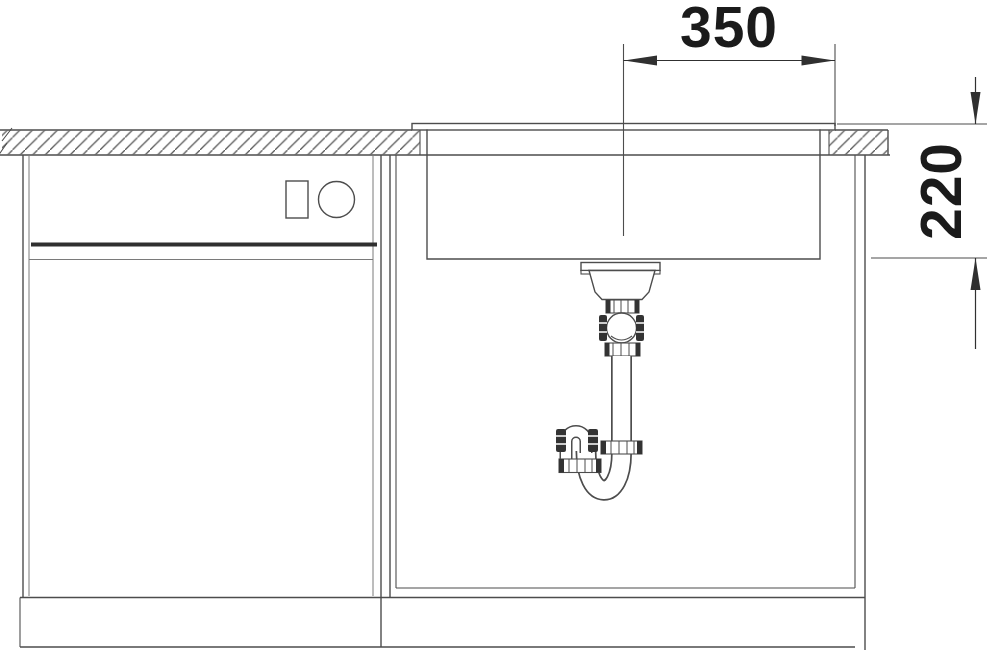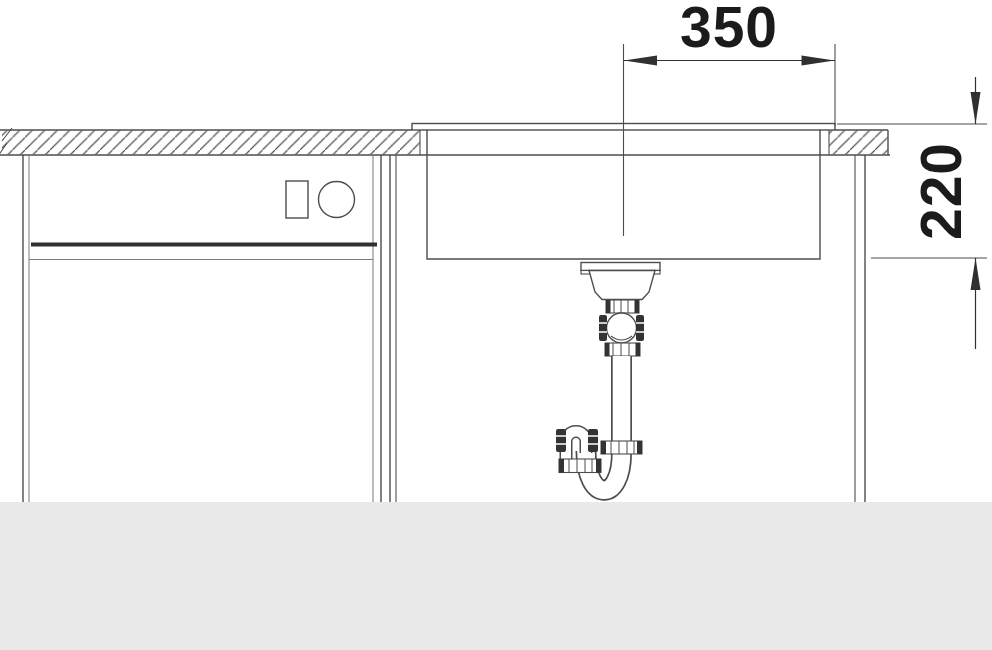--- a/index.html
+++ b/index.html
@@ -1,20 +1,20 @@
 <!DOCTYPE html>
 <html style="--background: #ffffff; --line: #4d4d4d; --line-dark: #303030; --dim-text: #1b1b1b; --fitting-dark: #333333;"><head>
 <meta charset="utf-8">
 <style>
   :root{
     --background:#ffffff; --line:#4d4d4d; --line-dark:#303030;
     --dim-text:#1b1b1b; --fitting-dark:#333333;
   }
   html,body{margin:0;padding:0;background:#e9e9e9;}
-  .stage{position:relative;width:992px;height:502px;background:var(--background);overflow:hidden;}
+  .stage{position:relative;width:992px;height:650px;background:var(--background);overflow:hidden;}
   svg{position:absolute;inset:0;display:block;}
   .ln{stroke:var(--line);fill:none;stroke-width:1.4px;}
   .ln-thin{stroke:var(--line);fill:none;stroke-width:1.1px;}
   .ln-faint{stroke:#7a7a7a;fill:none;stroke-width:1px;}
   .ln-thick{stroke:var(--line-dark);fill:none;stroke-width:4.2px;}
   .dimln{stroke:var(--line-dark);fill:none;stroke-width:1.2px;}
   .extln{stroke:var(--line);fill:none;stroke-width:1.1px;}
   .arrow{fill:var(--line-dark);stroke:none;}
   .wfill{fill:#ffffff;}
   .dark{fill:var(--fitting-dark);stroke:none;}

